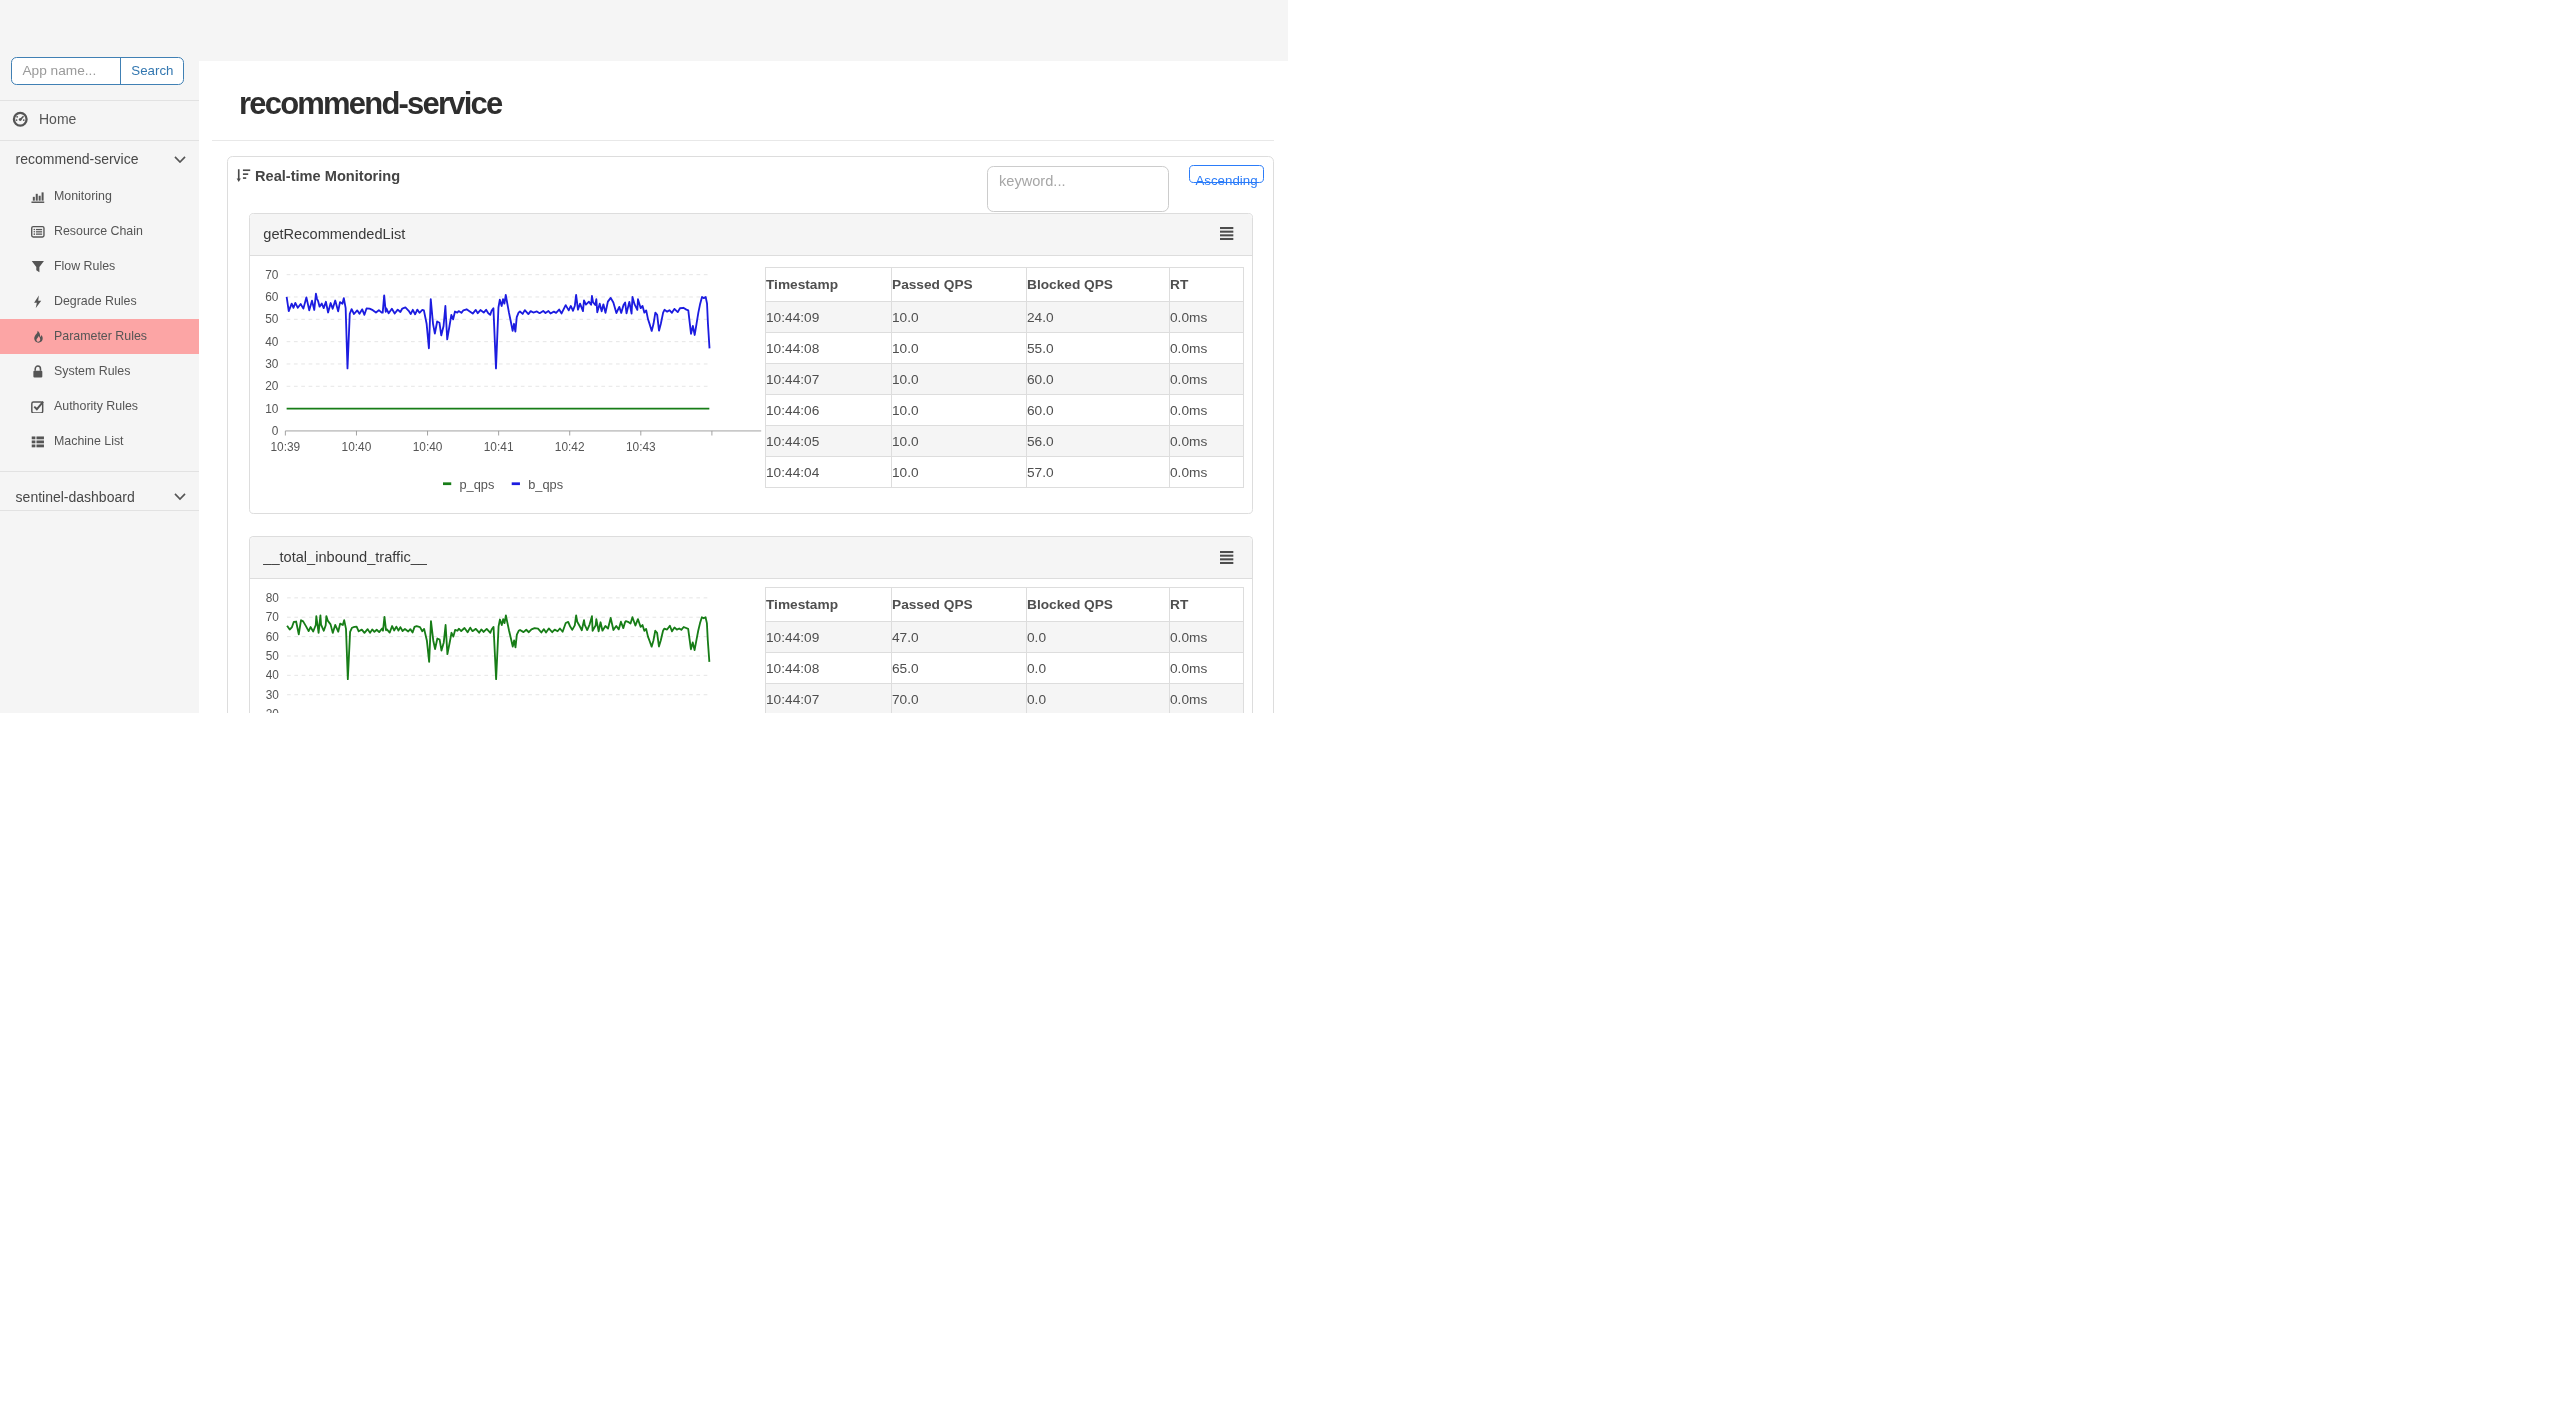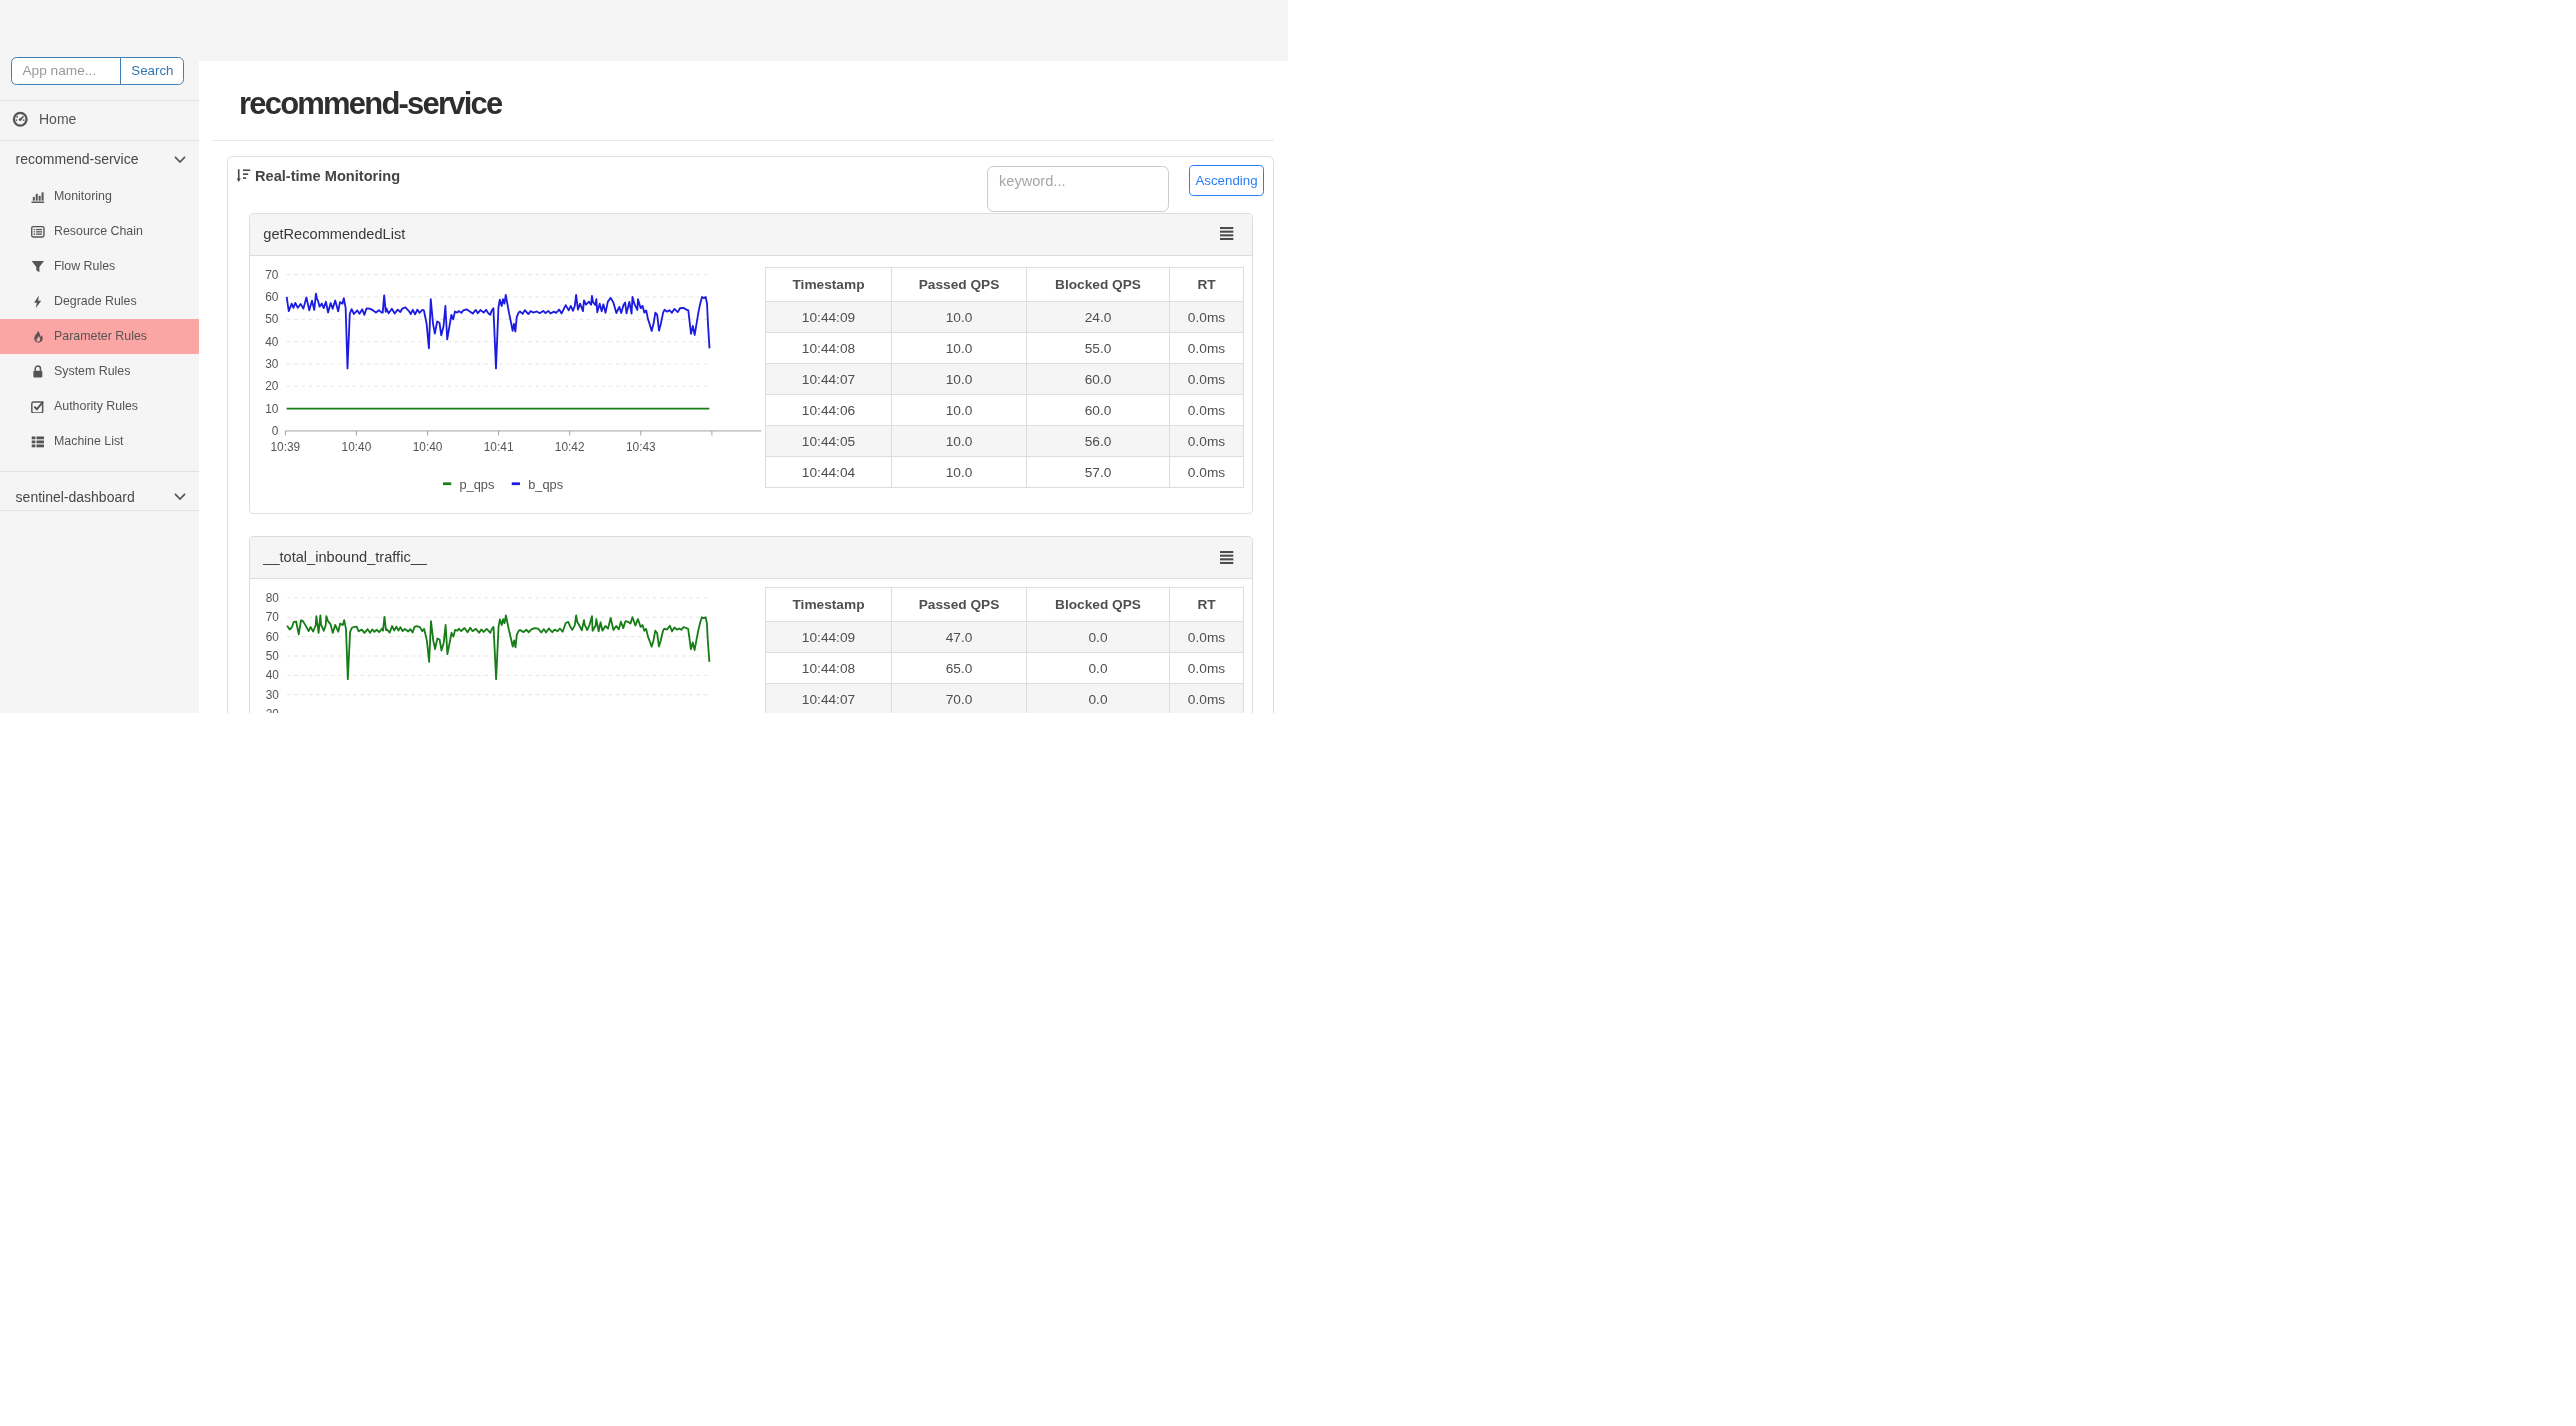--- a/index.html
+++ b/index.html
@@ -25,38 +25,38 @@
 .smi span { position:absolute; left:54px; top:50%; margin-top:-7.3px; font-size:12.4px; color:#555; }
 h1.pgh { position:absolute; left:239px; top:88px; font-size:31px; line-height:31px; font-weight:700;
   color:#2e2e2e; letter-spacing:-1.8px; }
 .hr { position:absolute; left:212px; top:140px; width:1062px; height:0.9px; background:#e8e8e8; }
 .panel { position:absolute; left:227px; top:156px; width:1047px; height:641px;
   border:0.9px solid #ddd; border-radius:5.5px; background:#fff; }
 .ptitle { position:absolute; left:255px; top:168px; font-size:14.6px; font-weight:700; color:#454545; }
 .kw { position:absolute; left:987px; top:166px; width:182px; height:46px; border:0.9px solid #ccc;
   border-radius:6.4px; background:#fff; }
 .kw span { position:absolute; left:11px; top:0; line-height:28px; font-size:14.6px; color:#a6a6a6; }
-.asc { position:absolute; left:1189px; top:165px; width:75px; height:31px; border:0.9px solid #2b7cf9;
+.asc { position:absolute; left:1189px; top:165px; width:75px; height:18px; border:0.9px solid #2b7cf9;
   border-radius:4.6px; background:#fff; color:#2b7cf9; font-size:13.3px; text-align:center; line-height:29px; }
 .card { position:absolute; left:249px; width:1004px; border:0.9px solid #ddd; border-radius:4.6px;
   background:#fff; }
 .chead { position:absolute; left:0; top:0; width:100%; height:42px; background:#f5f5f5;
   border-bottom:0.9px solid #ddd; border-radius:4.6px 4.6px 0 0; }
 .chead span { position:absolute; left:13.3px; top:50%; margin-top:-8.2px; font-size:14.6px; color:#3a3a3a; }
 svg.chart { position:absolute; }
 .gl { stroke:#e2e2e2; stroke-width:1; stroke-dasharray:4 4; }
 .ax { stroke:#999; stroke-width:1; }
 .al { font-size:13px; fill:#555; }
 .lg { stroke:#177d17; stroke-width:2; fill:none; }
 .lg2 { stroke:#177d17; stroke-width:2; fill:none; stroke-linejoin:round; }
 .lb { stroke:#1c1ce0; stroke-width:2; fill:none; stroke-linejoin:round; }
 .lgt { font-size:14px; fill:#555; }
 .twrap { position:absolute; }
 .twrap table { border-collapse:collapse; table-layout:fixed; width:477px; }
-.twrap th, .twrap td { border:0.9px solid #ddd; text-align:center; vertical-align:middle;
+.twrap th, .twrap td { border:0.9px solid #ddd; text-align:left; vertical-align:middle;
   font-size:13.7px; color:#4f4f4f; padding:0; }
 .twrap th { height:34px; border-bottom:1.8px solid #ddd; font-weight:700; }
 .twrap td { height:31px; }
 .twrap tr.odd td { background:#f5f5f5; }
 </style></head>
 <body>
 <div id="app">
   <div class="main"></div>
 
   <div class="srch">

